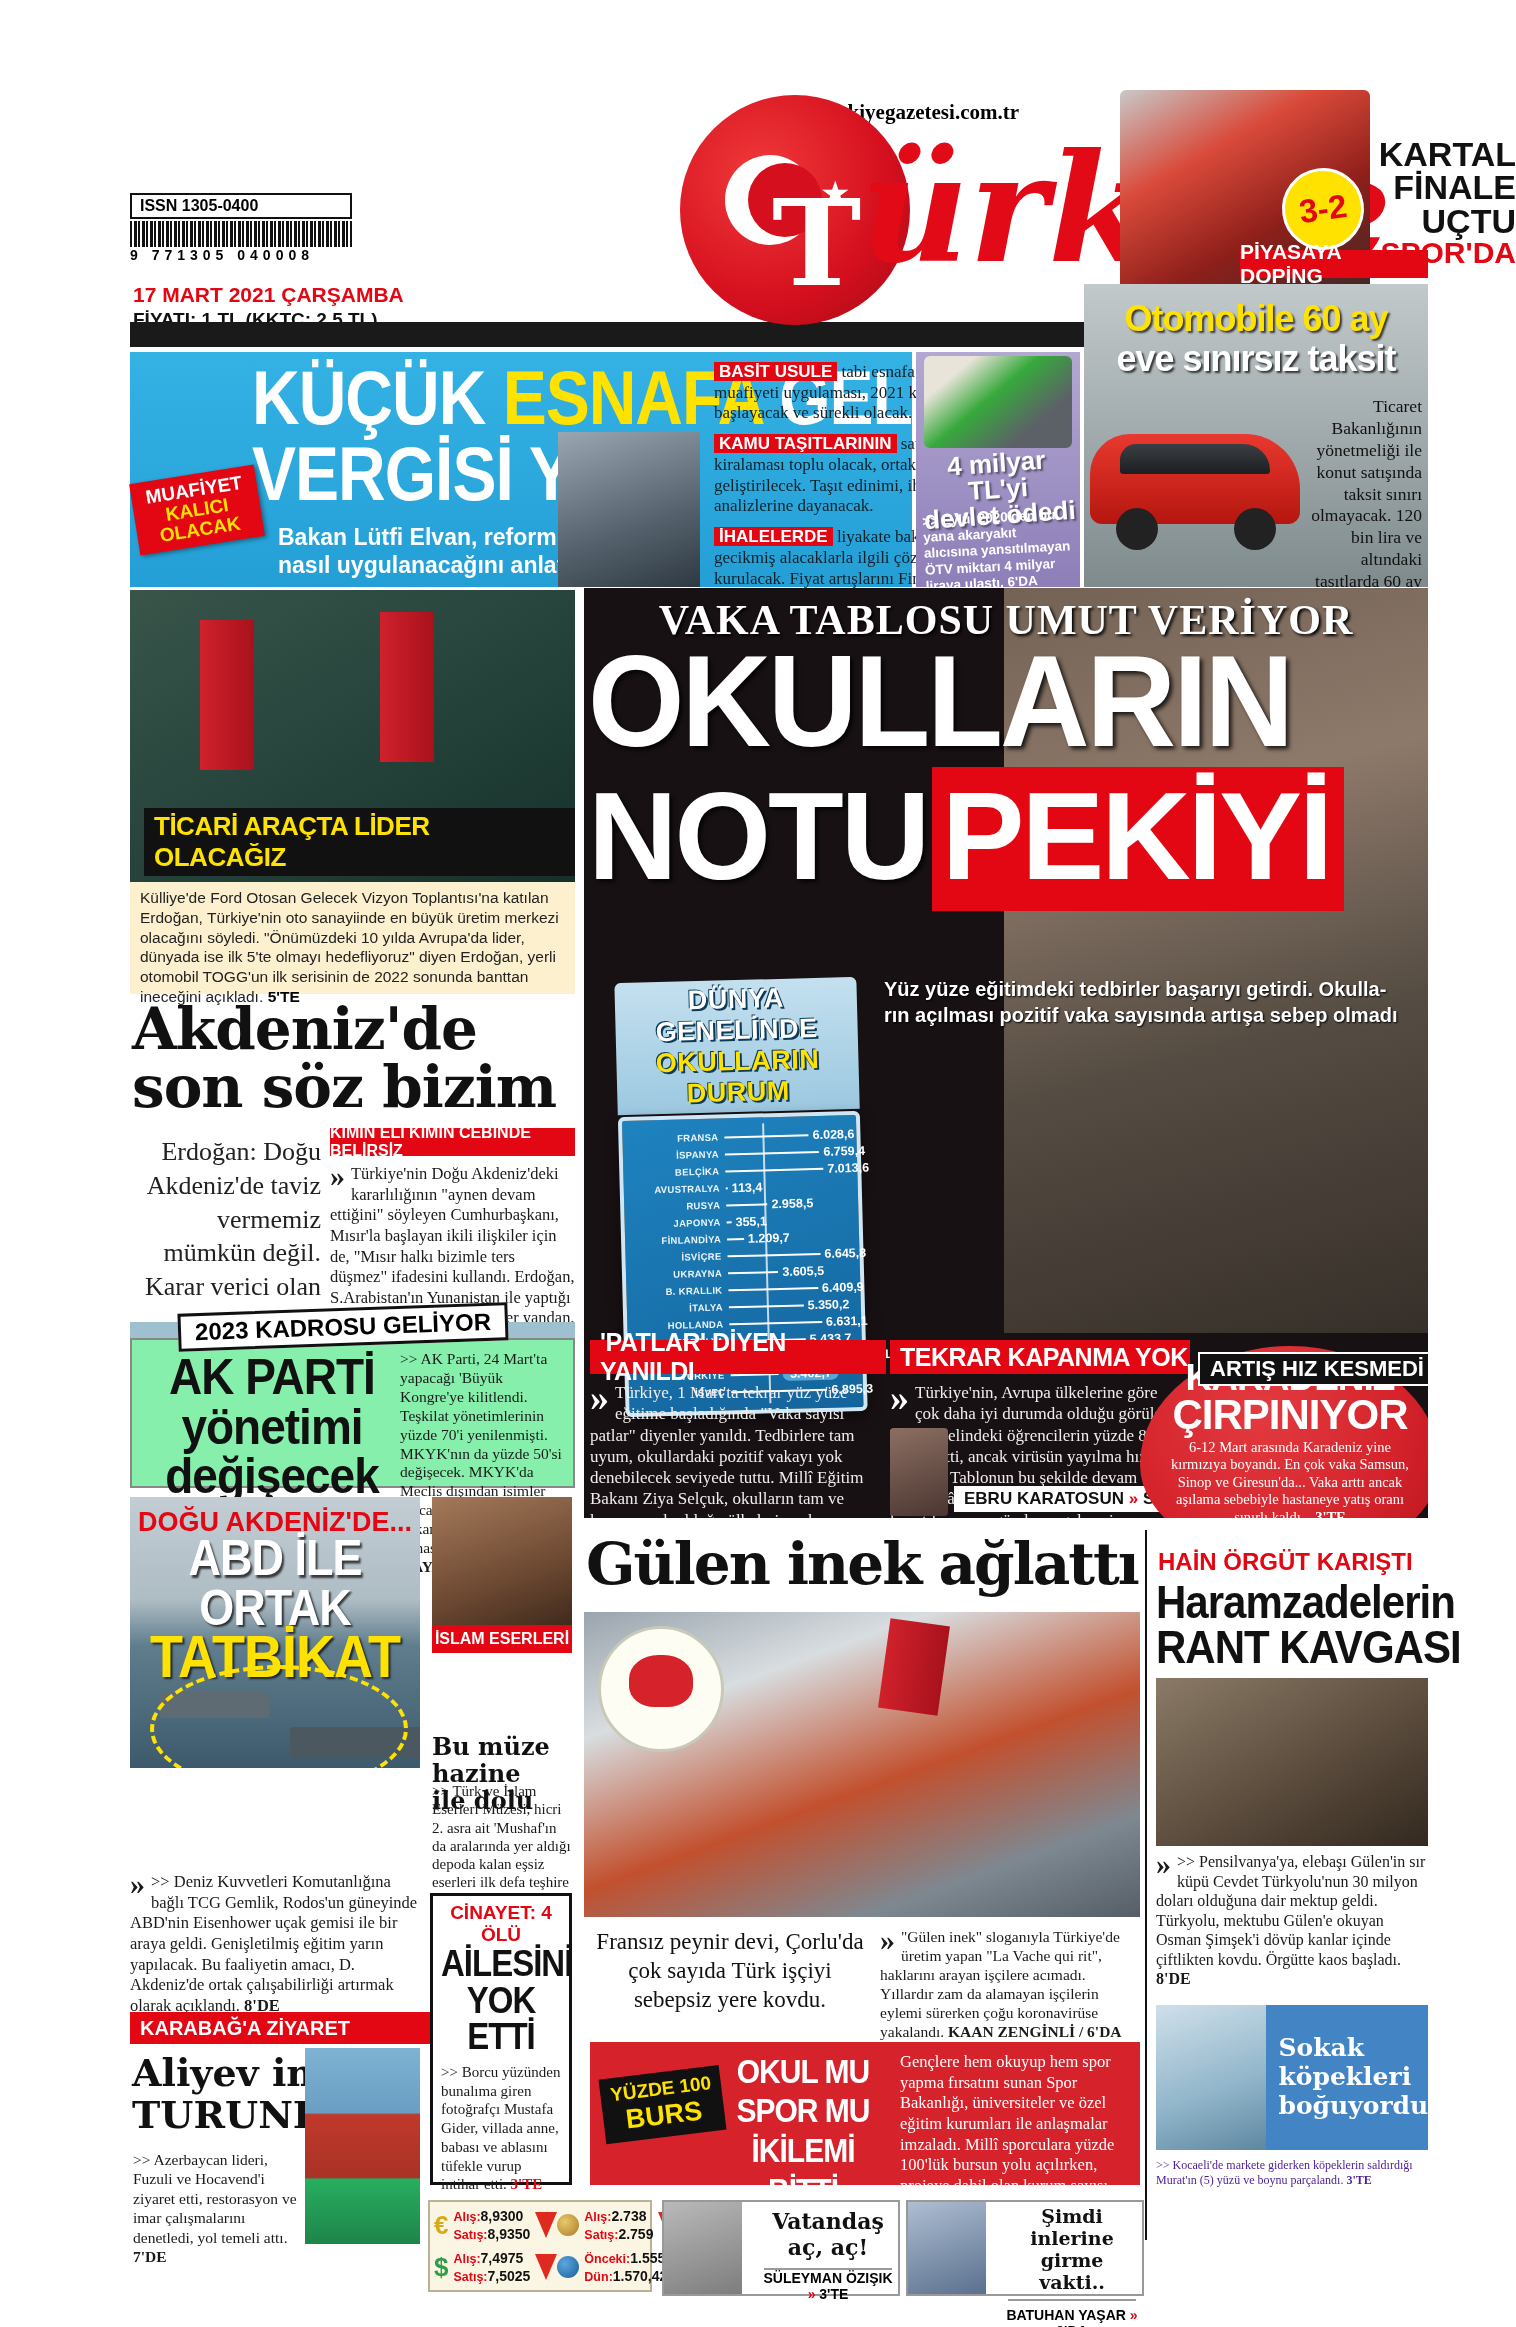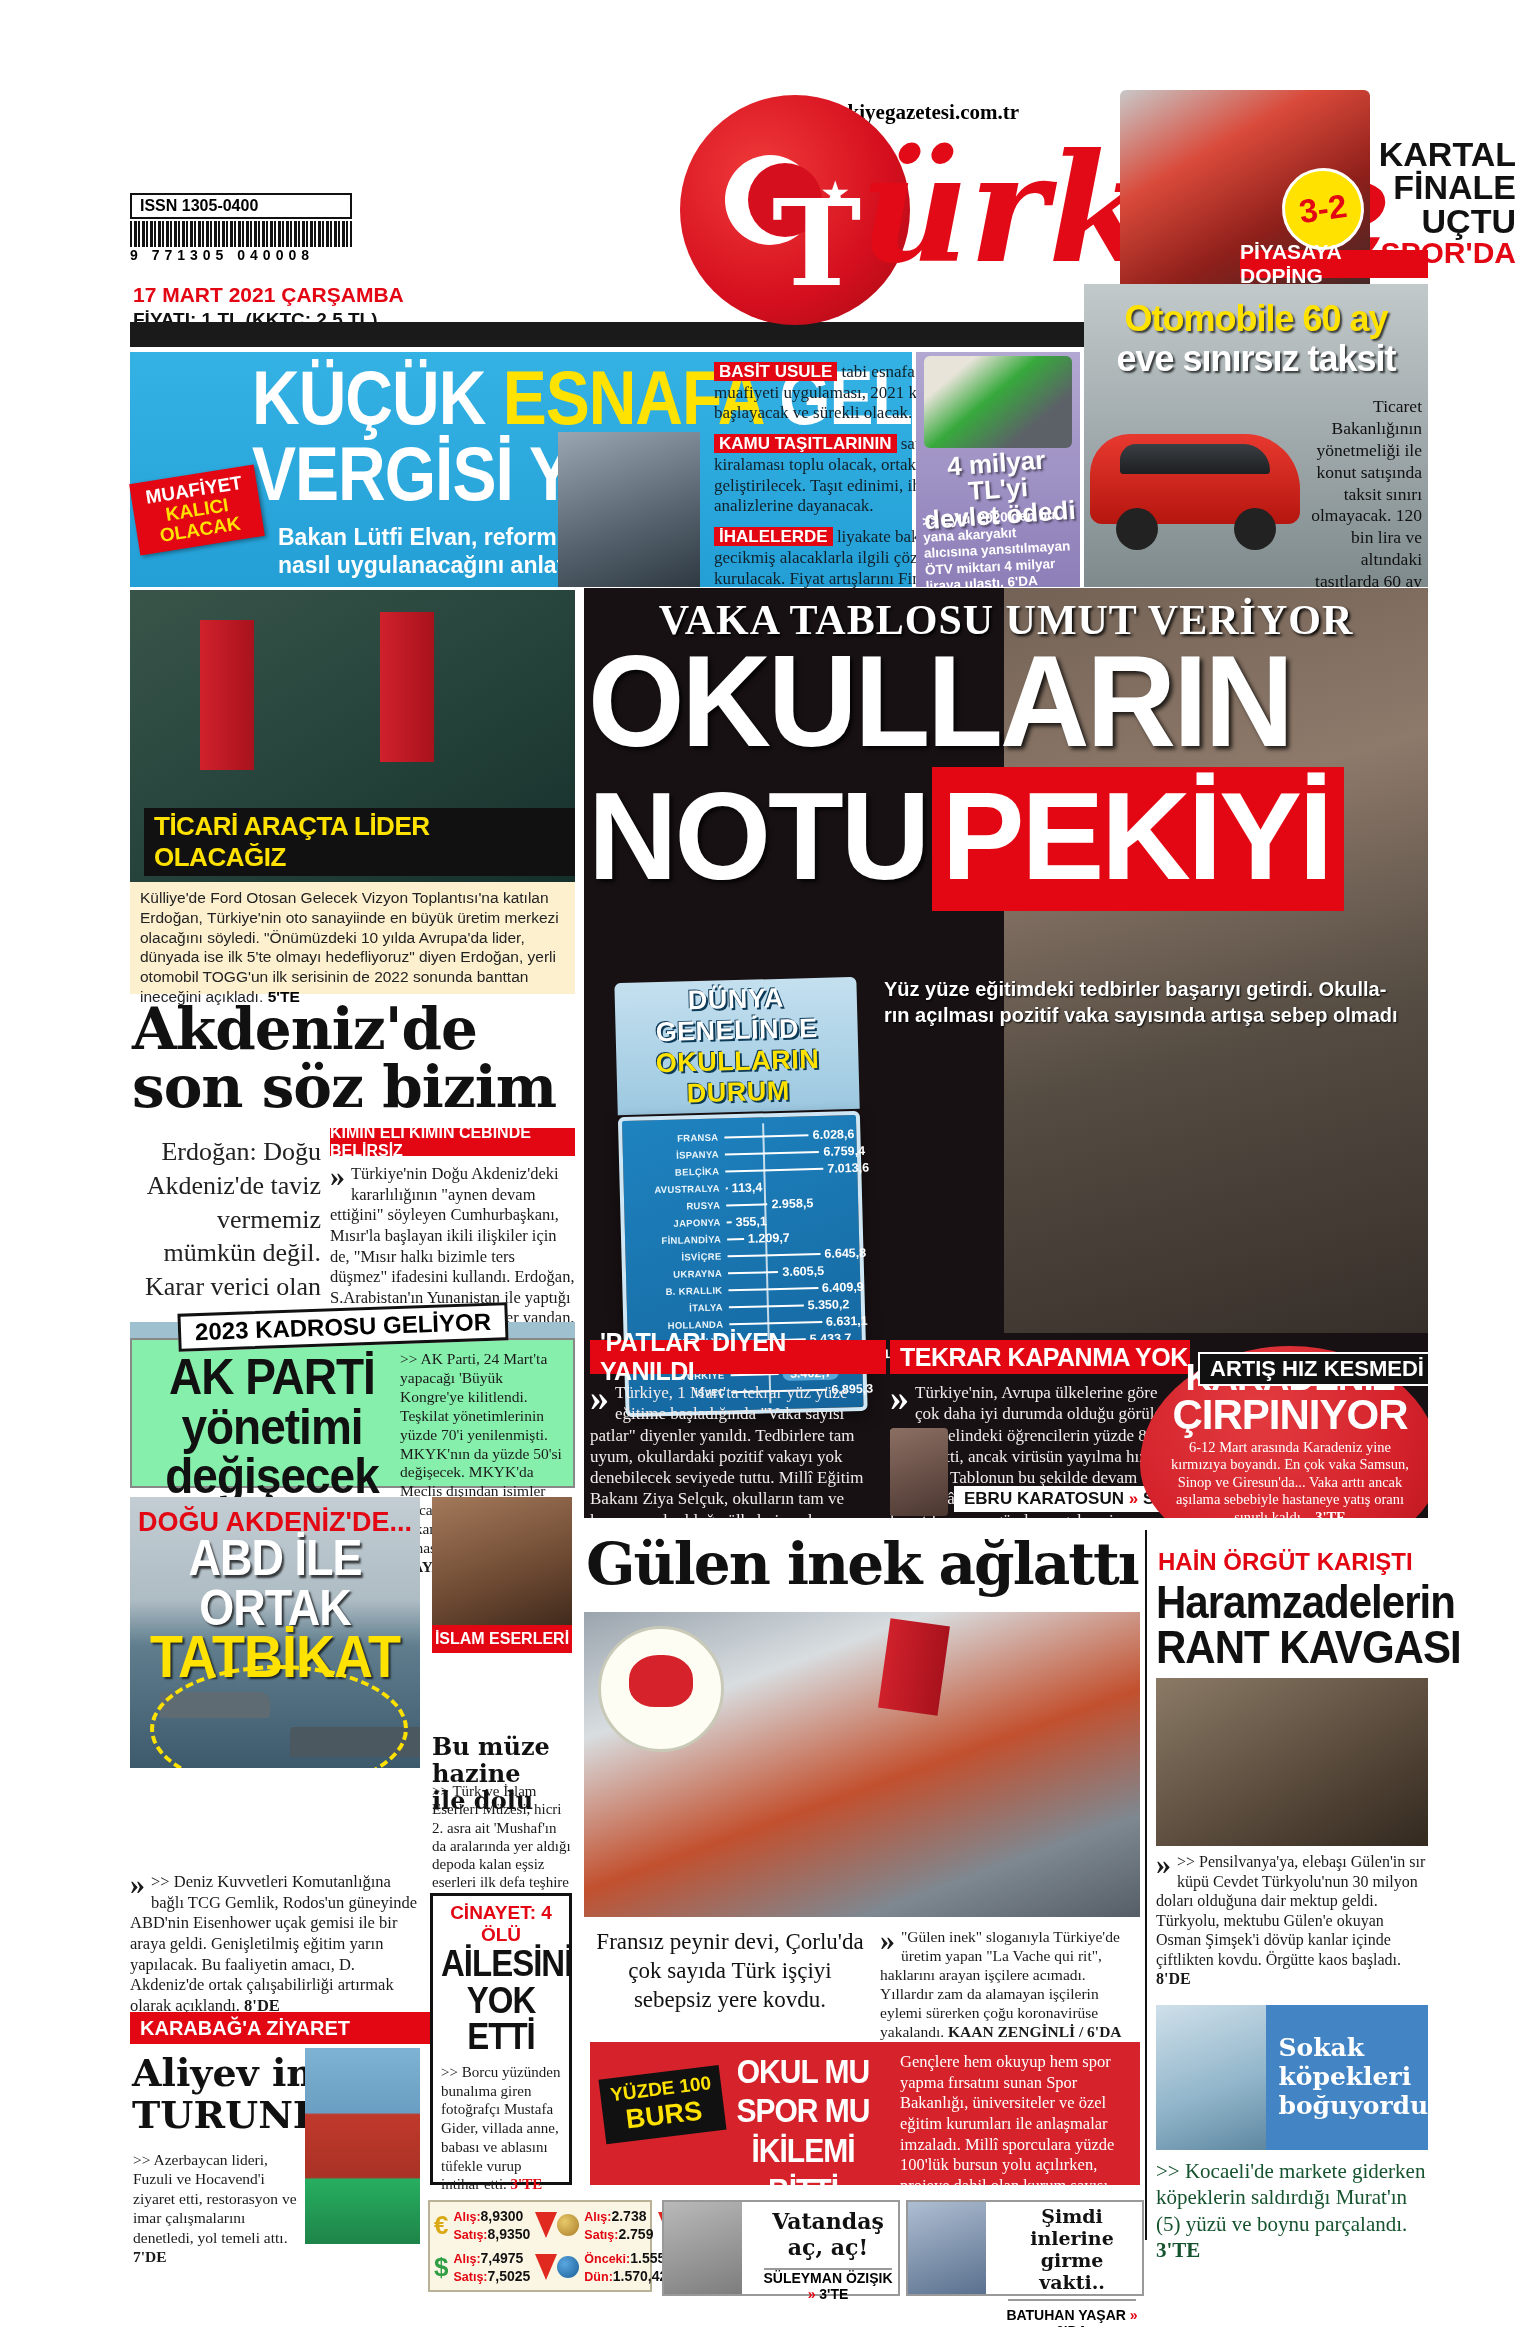--- a/index.html
+++ b/index.html
@@ -522,18 +522,18 @@
   </div>
 
   <div class="abs" style="left:1156px;top:2005px;width:272px;height:145px;display:flex;">
     <div style="width:45%;background:linear-gradient(160deg,#cfe0ea,#8fb4c9 60%,#5e87a0);"></div>
     <div style="width:55%;background:#4284c4;display:flex;flex-direction:column;justify-content:center;padding-left:12px;">
       <div class="slab bold w" style="font-size:25px;line-height:1.15;">Sokak</div>
       <div class="slab bold w" style="font-size:25px;line-height:1.15;">köpekleri</div>
       <div class="slab bold w" style="font-size:25px;line-height:1.15;">boğuyordu</div>
     </div>
   </div>
-  <div class="abs serif" style="left:1156px;top:2158px;width:272px;font-size:21px;line-height:1.25;color:#14532d;">
+  <div class="abs serif" style="left:1156px;top:2158px;width:272px;font-size:12px;line-height:1.25;color:#4c1d95;">
     <span>&gt;&gt; Kocaeli'de markete giderken köpeklerin saldırdığı Murat'ın (5) yüzü ve boynu parçalandı.</span>
     <b>3'TE</b>
   </div>
 
 </div>
 
 </body></html>

